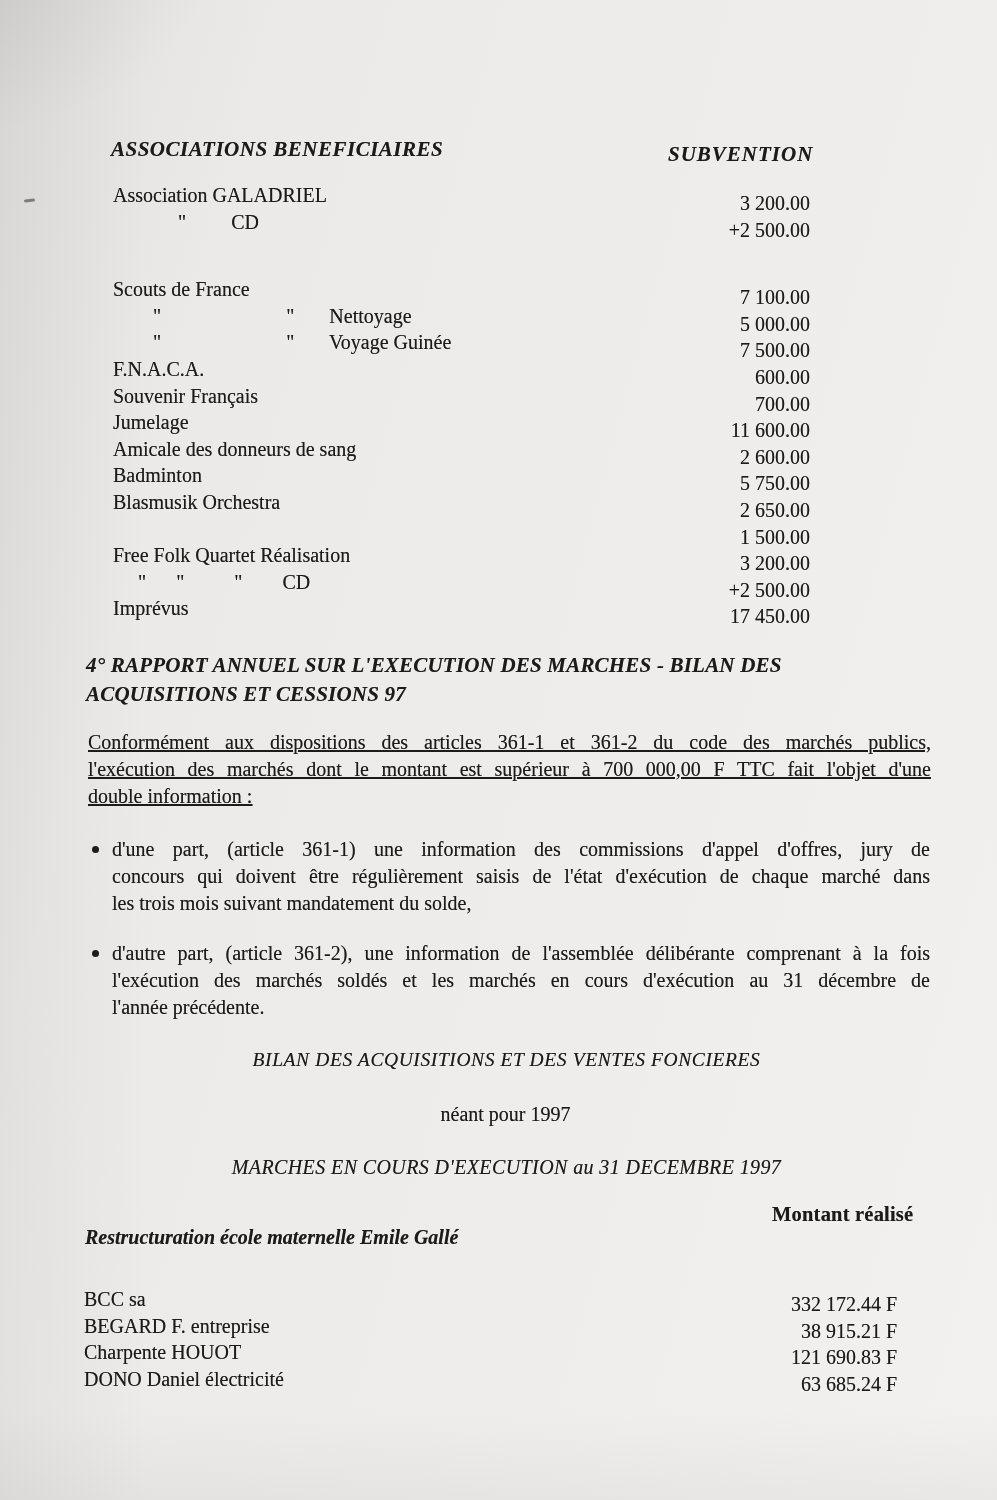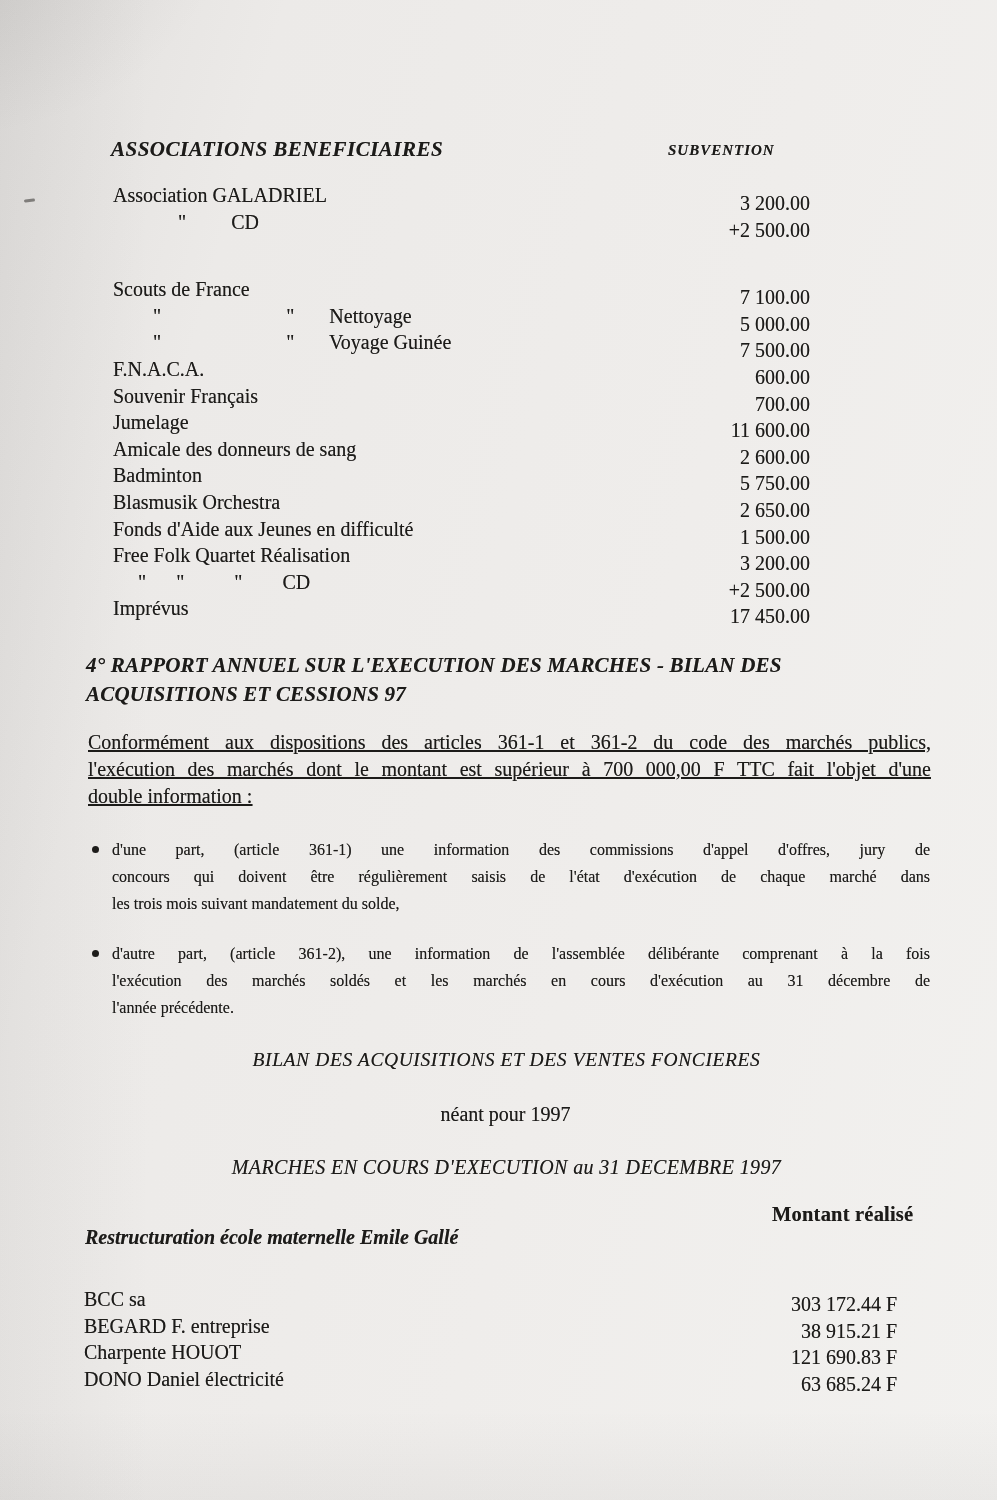--- a/index.html
+++ b/index.html
@@ -16,37 +16,37 @@
     background:
       radial-gradient(420px 300px at -70px -70px, rgba(55,53,51,.10), transparent 70%),
       linear-gradient(to right, rgba(70,68,66,.06), transparent 150px),
       linear-gradient(to top, rgba(70,68,66,.05), transparent 90px);
   }
   .scan{text-shadow:0 0 .6px rgba(30,28,26,.55);padding-left:32px;}
   .abs{position:absolute;}
 
   
   .th-left{left:111px;top:137px;font-weight:bold;font-style:italic;font-size:21px;letter-spacing:.5px;}
-  .th-right{left:668px;top:142px;font-weight:bold;font-style:italic;font-size:15px;letter-spacing:1px;}
+  .th-right{left:668px;top:142px;font-weight:bold;font-style:italic;font-size:21px;letter-spacing:1px;}
 
   
   .sub-table{left:113px;top:182px;width:697px;font-size:20px;line-height:26.6px;}
   .srow{display:flex;height:26.6px;text-align:center;}
   .srow .lbl{white-space:pre;}
   .srow .amt{margin-left:auto;white-space:pre;transform:translateY(8px);}
   .gap-before{margin-top:41px;}
 
   
   .rpt-heading{left:86px;top:651px;width:780px;font-weight:bold;font-style:italic;font-size:21px;line-height:28.5px;letter-spacing:.2px;}
   .intro{left:88px;top:729px;width:843px;font-size:20px;line-height:27.2px;text-decoration:underline;}
   .jline{text-align:justify;text-align-last:justify;}
   .bullet{left:88px;width:842px;}
   .b1{top:836px;} .b2{top:940px;}
   .dot{position:absolute;left:4px;top:10px;width:7px;height:7px;border-radius:50%;background:#1d1c1a;}
-  .btext{margin-left:24px;font-size:16px;line-height:27.2px;}
+  .btext{margin-left:24px;font-size:20px;line-height:27.2px;}
 
   
   .center-line{left:0;width:997px;text-align:center;}
   .bilan-h{top:1049px;font-style:italic;font-size:19.5px;letter-spacing:.6px;transform:translateX(8px);}
   .neant{top:1103px;font-size:20px;transform:translateX(7px);}
   .marches-h{top:1156px;font-style:italic;font-size:20px;letter-spacing:.4px;transform:translateX(8px);}
 
   
   .montant{left:772px;top:1203px;font-weight:bold;font-size:20.5px;letter-spacing:.2px;}
   .project{left:85px;top:1226px;font-weight:bold;font-style:italic;font-size:20px;}
@@ -105,21 +105,20 @@
       </div>
     <div class="srow">
         <span class="lbl">Badminton</span>
         <span class="amt">5 750.00</span>
       </div>
     <div class="srow">
         <span class="lbl">Blasmusik Orchestra</span>
         <span class="amt">2 650.00</span>
       </div>
     <div class="srow">
-        <span class="lbl">Fonds d'Aide aux Jeunes en difficulté</span>
         <span class="amt">1 500.00</span>
       </div>
     <div class="srow">
         <span class="lbl">Free Folk Quartet Réalisation</span>
         <span class="amt">3 200.00</span>
       </div>
     <div class="srow">
         <span class="lbl">     "      "          "        CD</span>
         <span class="amt">+2 500.00</span>
       </div>
@@ -161,21 +160,21 @@
   <div class="abs center-line bilan-h">BILAN DES ACQUISITIONS ET DES VENTES FONCIERES</div>
   <div class="abs center-line neant">néant pour 1997</div>
   <div class="abs center-line marches-h">MARCHES EN COURS D'EXECUTION au 31 DECEMBRE 1997</div>
 
   <div class="abs montant">Montant réalisé</div>
   <div class="abs project">Restructuration école maternelle Emile Gallé</div>
 
   <div class="abs m-table">
     <div class="srow">
         <span class="lbl">BCC sa</span>
-        <span class="amt">303 172.44 F</span>
+        <span class="amt">332 172.44 F</span>
       </div>
     <div class="srow">
         <span class="lbl">BEGARD F. entreprise</span>
         <span class="amt">38 915.21 F</span>
       </div>
     <div class="srow">
         <span class="lbl">Charpente HOUOT</span>
         <span class="amt">121 690.83 F</span>
       </div>
     <div class="srow">

